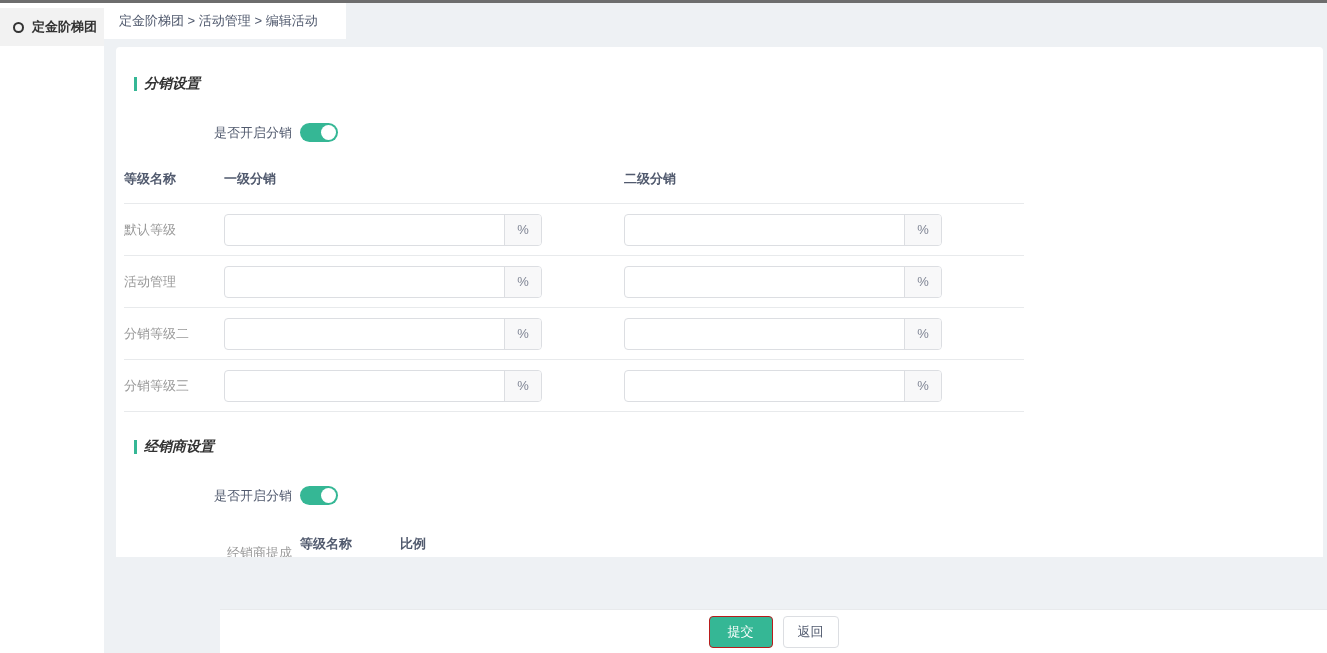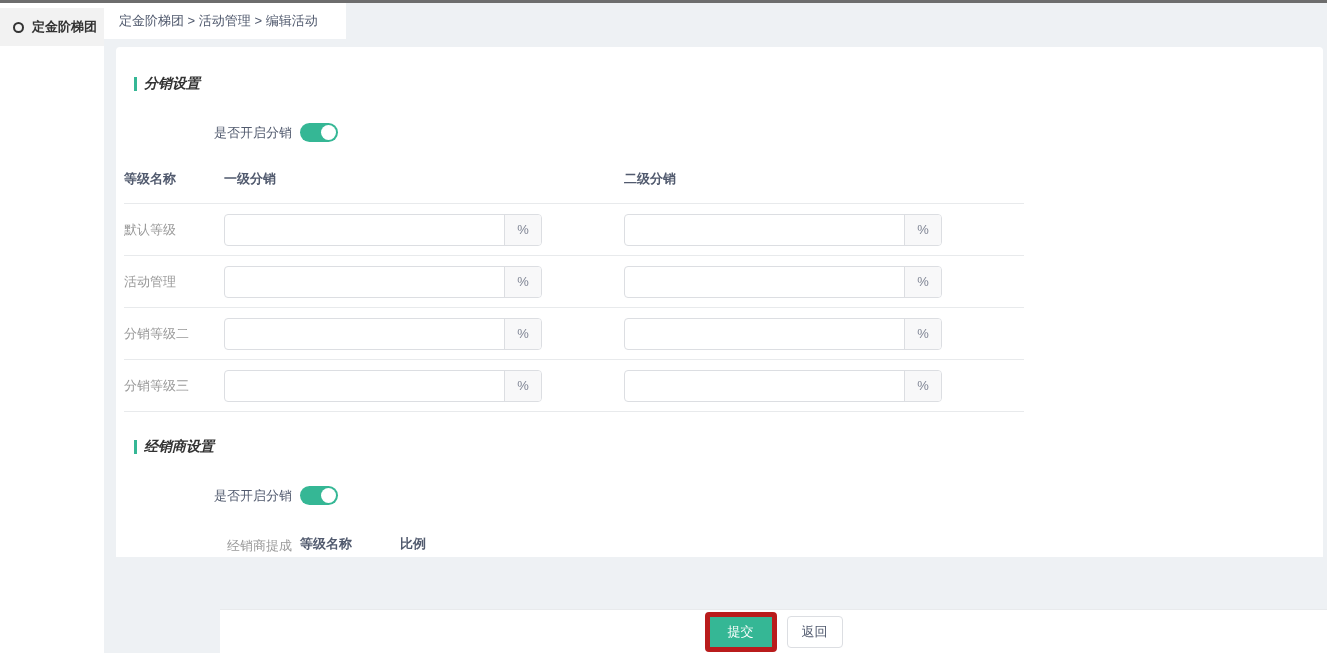--- a/index.html
+++ b/index.html
@@ -56,21 +56,21 @@
 
   .dealer-header { margin-top: 30px; }
   .dealer-cols { display: flex; align-items: flex-start; margin-left: 8px; width: 900px; height: 34px;
     border-bottom: 1px solid #e8eaec; font-weight: bold; color: #515a6e; }
   .dealer-cols .cell-level { width: 100px; }
 
   
   .footer { position: absolute; left: 116px; right: 0; bottom: 0; height: 44px; background: #fff;
     border-top: 1px solid #e8eaec; display: flex; align-items: center; justify-content: center; gap: 10px; z-index: 10; }
   .btn { font: inherit; border-radius: 4px; cursor: pointer; padding: 6px 18px; }
-  .btn-primary { background: #35b795; color: #fff; border: 5px solid #b91c1c; }
+  .btn-primary { background: #35b795; color: #fff; border: 1px solid #b91c1c; }
   .btn-default { background: #fff; color: #515a6e; border: 1px solid #dcdee2; padding: 6px 14px; }
 </style>
 </head>
 <body>
 
 <div class="topline"></div>
 
 <div class="sidebar">
   <div class="side-item active">
     <span class="circle-icon"></span>
@@ -182,21 +182,21 @@
 
     <div class="form-row">
       <div class="form-label">是否开启分销</div>
       <div class="form-content">
         <div class="toggle">
           <span class="knob"></span>
         </div>
       </div>
     </div>
 
-    <div class="form-row dealer-header" style="align-items: flex-start;">
+    <div class="form-row dealer-header" style="align-items: center;">
       <div class="form-label light" style="padding-top: 2px;">经销商提成</div>
       <div class="dealer-cols">
         <div class="cell-level">等级名称</div>
         <div>比例</div>
       </div>
     </div>
 
   </div>
 
   <div class="footer">

